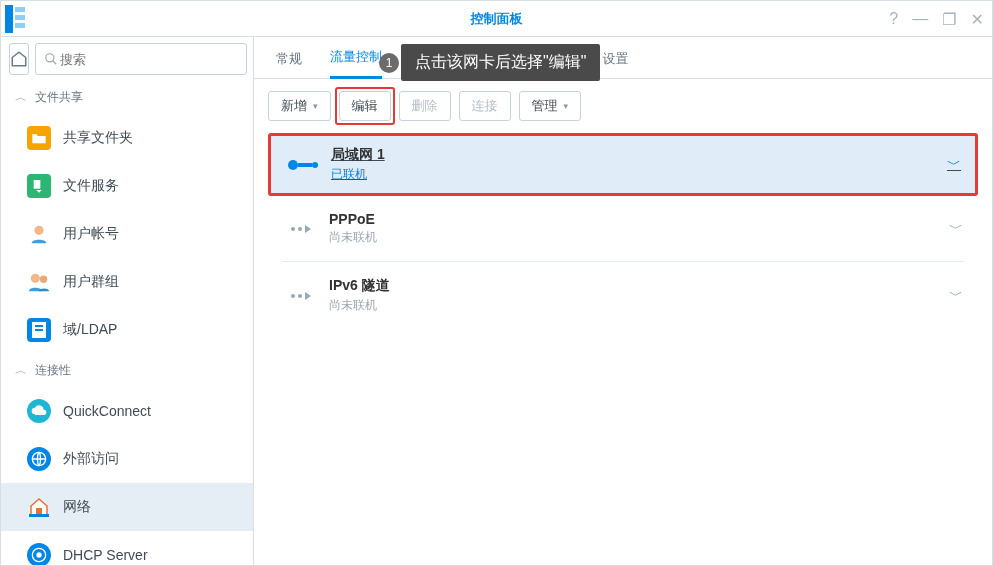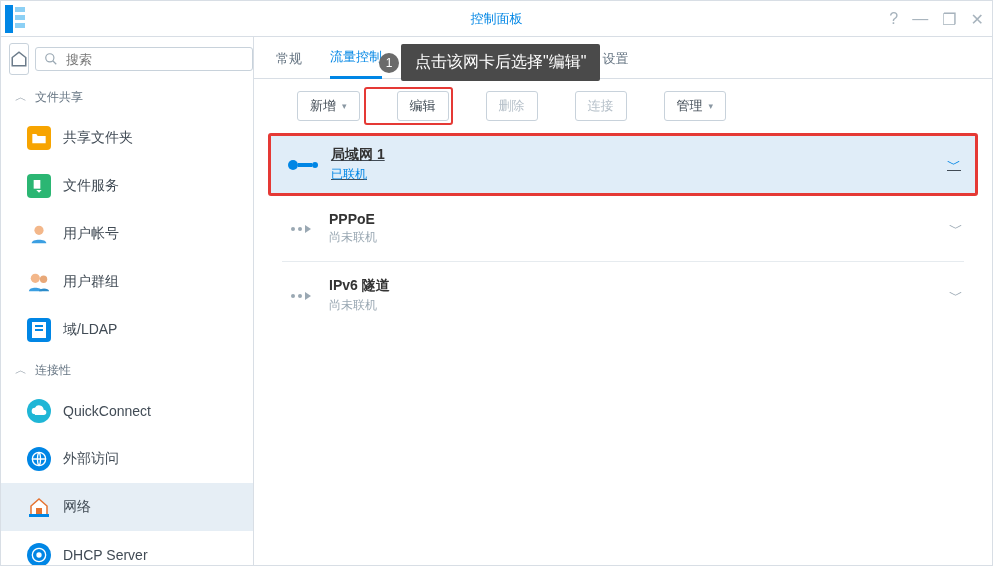--- a/index.html
+++ b/index.html
@@ -1,39 +1,39 @@
 <!DOCTYPE html>
 <html><head>
 <meta charset="utf-8">
 <style>
   * { box-sizing: border-box; }
   html, body { margin: 0; padding: 0; font-family: "Microsoft YaHei", Arial, sans-serif; font-size: 13px; color: #414B55; background: #fff; }
   .window { width: 993px; height: 566px; display: flex; flex-direction: column; position: relative; border: 1px solid #d8dee5; overflow: hidden;}
   .titlebar { height: 36px; background: #fff; display: flex; align-items: center; justify-content: center; position: relative; border-bottom: 1px solid #d8dee5; }
-  .titlebar .title { color: #0086E5; font-weight: 400; }
+  .titlebar .title { color: #0086E5; font-weight: 700; }
   .titlebar .win-controls { position: absolute; right: 8px; top: 0; height: 36px; display: flex; align-items: center; gap: 14px; color: #a7b3bd; font-size: 16px; }
   .titlebar .win-controls span { cursor: pointer; }
   .titlebar .app-icon { position: absolute; left: 4px; top: 4px; width: 20px; height: 28px; }
   .body { flex: 1; display: flex; overflow: hidden; }
   .sidebar { width: 253px; border-right: 1px solid #d8dee5; overflow-y: auto; background: #fff; }
   .search-row { display: flex; align-items: center; gap: 6px; padding: 6px 8px; }
   .home-btn { width: 36px; height: 32px; border: 1px solid #c8d2db; border-radius: 3px; display: flex; align-items: center; justify-content: center; color: #6b7b8a; cursor: pointer; }
-  .search-box { flex: 1; height: 24px; border: 1px solid #c8d2db; border-radius: 3px; display: flex; align-items: center; padding: 0 8px; color: #9aa8b3; gap: 6px; }
+  .search-box { flex: 1; height: 32px; border: 1px solid #c8d2db; border-radius: 3px; display: flex; align-items: center; padding: 0 8px; color: #9aa8b3; }
   .search-box input { border: none; outline: none; flex: 1; font-size: 13px; background: transparent; }
   .section-header { display: flex; align-items: center; gap: 8px; padding: 8px 14px; color: #667583; font-size: 12px; cursor: pointer; }
   .section-header .chev { font-size: 12px; color: #8a97a2; }
   .nav-item { display: flex; align-items: center; gap: 12px; padding: 12px 26px; cursor: pointer; color: #414B55; font-size: 14px; }
   .nav-item.active { background: #e6eef5; }
   .nav-icon { width: 24px; height: 24px; border-radius: 4px; display: flex; align-items: center; justify-content: center; color: #fff; font-size: 14px; flex-shrink: 0;}
   .main { flex: 1; display: flex; flex-direction: column; overflow: hidden; }
   .tabs { display: flex; gap: 28px; padding: 0 22px; height: 42px; align-items: flex-end; border-bottom: 1px solid #d8dee5; position: relative;}
   .tab { padding-bottom: 10px; color: #667583; cursor: pointer; font-size: 13px; }
   .tab.active { color: #0086E5; border-bottom: 3px solid #0086E5; margin-bottom: -1px; }
   .toolbar { display: flex; gap: 8px; padding: 12px 14px; align-items: center; position: relative; }
-  .tbtn { height: 30px; padding: 0 12px; border: 1px solid #c8d2db; border-radius: 3px; display: inline-flex; align-items: center; gap: 6px; color: #414B55; background: #fff; cursor: pointer; font-size: 13px; margin-left: 29px;}
+  .tbtn { height: 30px; padding: 0 12px; border: 1px solid #c8d2db; border-radius: 3px; display: inline-flex; align-items: center; gap: 6px; color: #414B55; background: #fff; cursor: pointer; font-size: 13px;}
   .tbtn.disabled { color: #b6c0c9; }
   .tbtn .caret { font-size: 9px; color: #8a97a2; }
   .edit-highlight { position: absolute; border: 2px solid #e53935; border-radius: 3px; pointer-events: none; }
   .list { padding: 0 14px; display: flex; flex-direction: column; gap: 4px; }
   .iface-row { border: 1px solid transparent; border-radius: 3px; display: flex; align-items: center; padding: 10px 14px; cursor: pointer; position: relative;}
   .iface-row.selected { background: #e0edf8; }
   .iface-row .icon { width: 36px; display: flex; align-items: center; justify-content: center; margin-right: 10px; }
   .iface-row .texts { flex: 1; }
   .iface-row .name { font-weight: bold; color: #333; font-size: 14px; }
   .iface-row .status { color: #0086E5; font-size: 12px; margin-top: 2px; }

